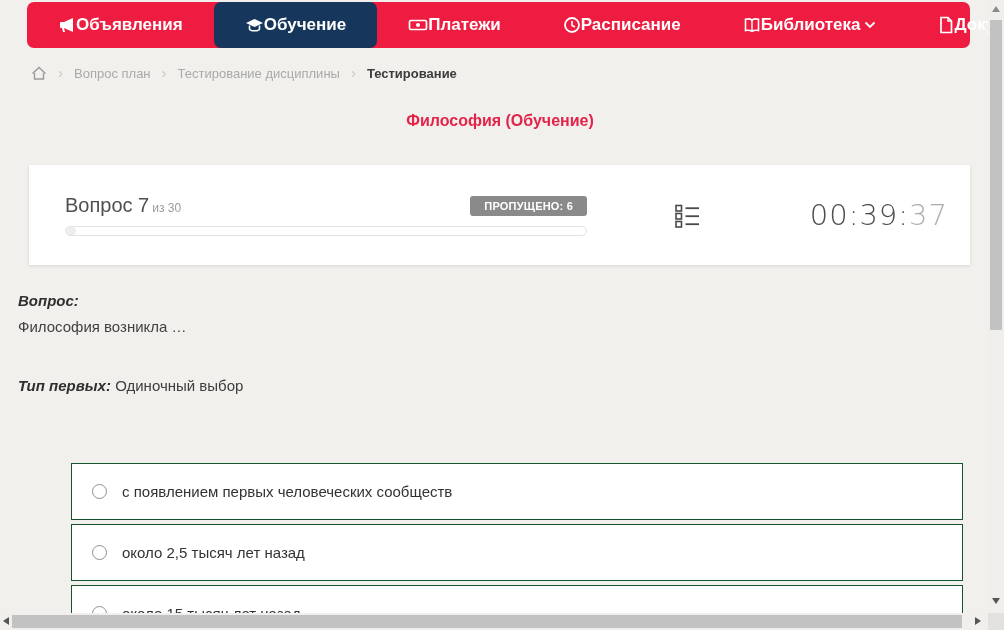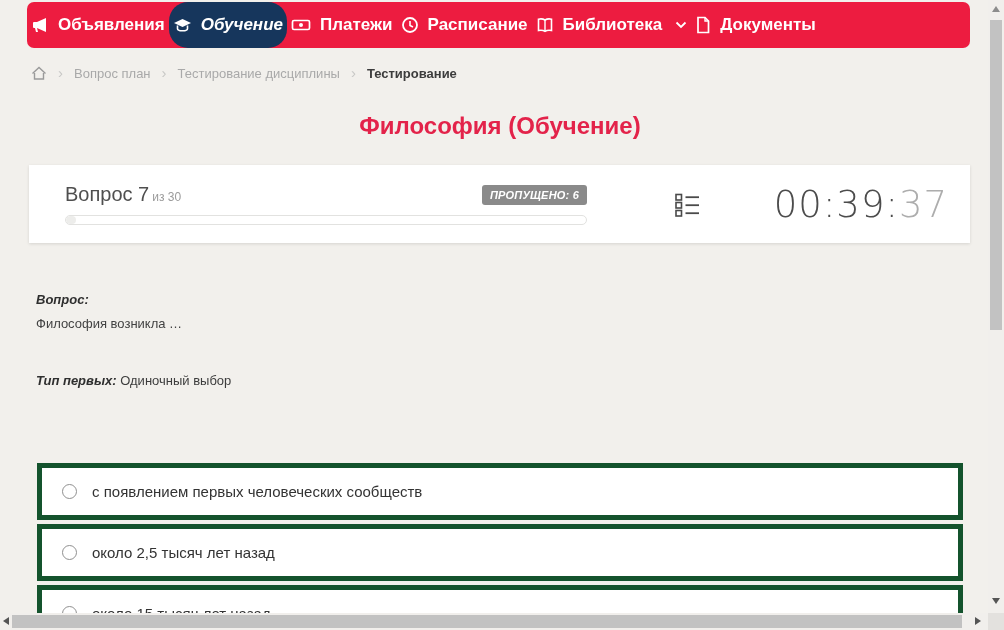--- a/index.html
+++ b/index.html
@@ -13,75 +13,75 @@
     position:relative;width:1004px;height:630px;overflow:hidden;
     background:#f2f0ec;font-family:"Liberation Sans",sans-serif;
   }
   
   .mainnav{
     position:absolute;left:27px;top:2px;width:943px;height:46px;
     background:var(--nav-bar);border-radius:7px;
     display:flex;align-items:stretch;
   }
   .nav-item{
-    display:flex;align-items:center;gap:9px;padding:0 4px;
+    display:flex;align-items:center;padding:0 31px;
     color:#fff;font-size:17px;font-weight:700;white-space:nowrap;cursor:pointer;
   }
-  .nav-item.active{background:var(--nav-active);border-radius:19px;font-style:italic;}
+  .nav-item.active{background:var(--nav-active);border-radius:7px;}
   .nav-item svg{display:block;}
   .nav-chevron{margin-left:4px;display:flex;align-items:center;}
   
   .breadcrumb{
     position:absolute;left:31px;top:62px;height:22px;
     display:flex;align-items:center;gap:11px;font-size:13px;color:#a9a9a9;
   }
   .crumb{cursor:pointer;}
   .crumb-sep{color:#c8c8c6;font-size:15px;line-height:1;transform:translateY(-1px);}
   .crumb-current{color:#3c3c3c;font-weight:700;text-align:center;}
   .home-ic{display:flex;align-items:center;cursor:pointer;}
   
   .page-title{
     position:absolute;left:0;top:112px;width:1000px;text-align:center;
-    font-size:24px;font-weight:700;color:var(--title);margin:0;
+    font-size:16px;font-weight:700;color:var(--title);margin:0;
   }
   
   .quiz-card{
-    position:absolute;left:29px;top:165px;width:941px;height:78px;
+    position:absolute;left:29px;top:165px;width:941px;height:100px;
     background:#ffffff;box-shadow:0 1px 3px rgba(0,0,0,.12);
     display:flex;align-items:center;
   }
   .qc-left{margin-left:36px;width:522px;}
   .qc-titlerow{display:flex;justify-content:space-between;align-items:center;}
   .qc-title{font-size:20px;color:#4f4f4f;}
   .qc-total{font-size:12px;color:#9b9b9b;margin-left:3px;}
   .badge{
     background:var(--badge-bg);color:#fff;font-size:11px;font-weight:700;
-    padding:4px 8px;border-radius:3px;letter-spacing:.2px;font-style:italic;
+    padding:4px 14px;border-radius:3px;letter-spacing:.2px;
   }
   .progress{margin-top:9px;height:8px;border:1px solid #e2e2e0;border-radius:5px;background:#fff;overflow:hidden;}
   .progress-fill{width:10px;height:100%;border-radius:5px;background:#ededeb;}
   .list-ic{margin-left:86px;cursor:pointer;display:flex;align-items:center;}
   .timer{
-    margin-left:auto;margin-right:22px;font-size:37px;font-weight:200;
+    margin-left:auto;margin-right:22px;font-size:29px;font-weight:200;
     color:#4c4c4c;letter-spacing:1px;font-family:"DejaVu Sans",sans-serif;
   }
   .timer .sec{color:#adadad;}
   
-  .qa{position:absolute;left:36px;top:292px;font-size:13px;color:#3d3d3d;}
+  .qa{position:absolute;left:18px;top:292px;font-size:15px;color:#3d3d3d;}
   .qa p{margin:0;}
   .qhead{font-weight:700;font-style:italic;color:#2f2f2f;}
   .qtext{margin-top:9px !important;color:#424242;}
   .qtype{margin-top:42px !important;}
   .qtype .lbl{font-weight:700;font-style:italic;color:#2f2f2f;}
   
   .options{position:absolute;left:37px;top:463px;width:926px;display:flex;flex-direction:column;gap:4px;}
   .option{
-    box-sizing:border-box;height:57px;background:#fff;border:5px solid #14532d;
+    box-sizing:border-box;height:57px;background:#fff;border:1px solid #14532d;
     display:flex;align-items:center;padding-left:20px;gap:15px;
-    font-size:15px;color:#333;cursor:pointer;
+    font-size:15px;color:#333;cursor:pointer;margin-left:34px;
   }
   .radio{
     width:13px;height:13px;border:1px solid #909090;border-radius:50%;
     background:#fff;flex:0 0 auto;
   }
   
   .vscroll{position:absolute;right:0;top:0;width:16px;height:613px;background:#f1efec;z-index:10;}
   .vthumb{position:absolute;left:2px;top:20px;width:12px;height:310px;background:#c2c2c2;}
   .arr{position:absolute;width:0;height:0;}
   .arr-up{left:4px;top:6px;border-left:4px solid transparent;border-right:4px solid transparent;border-bottom:6px solid #8c8c8c;}

